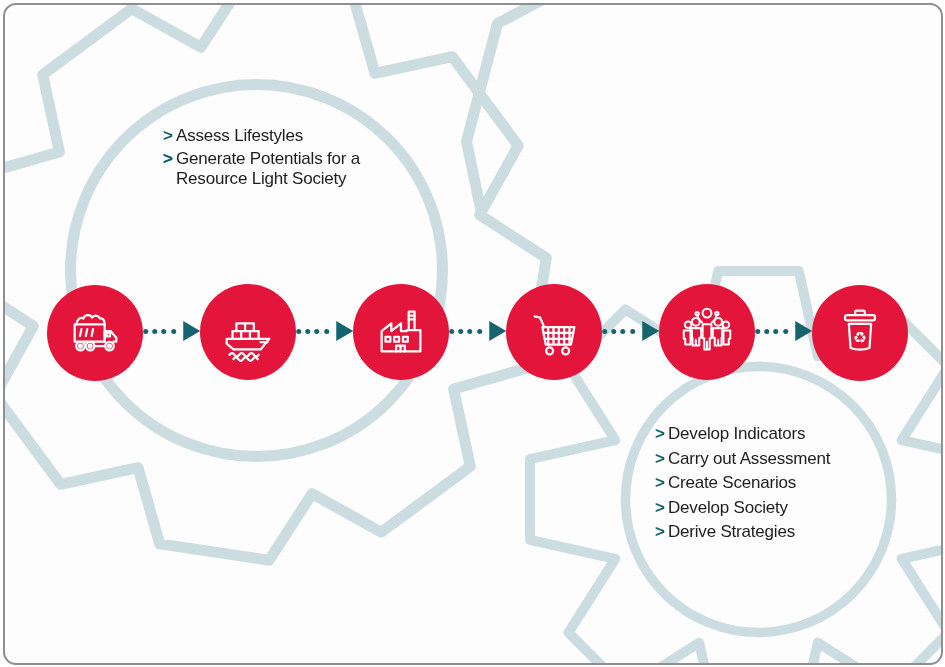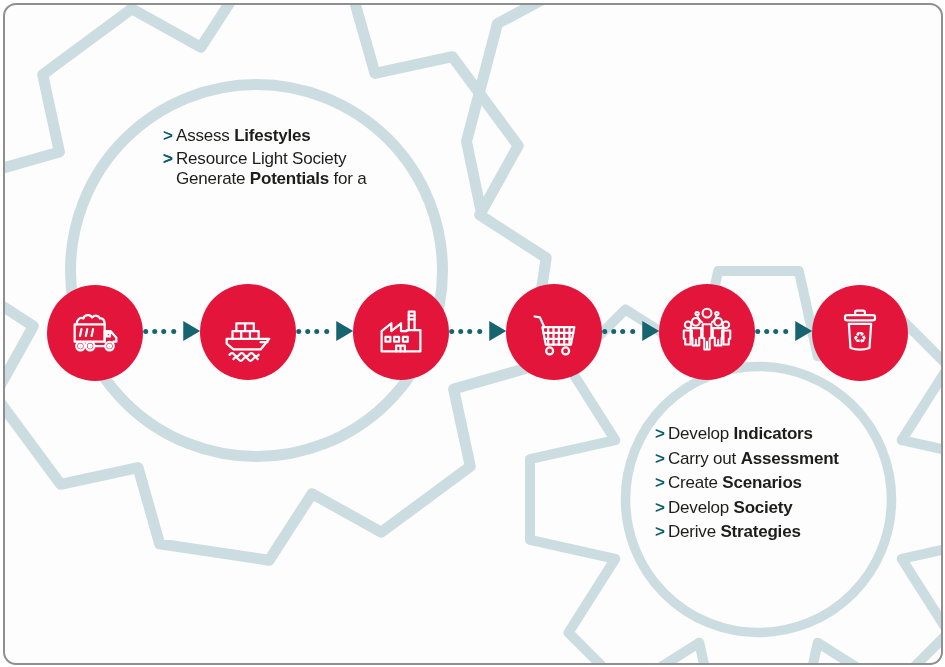--- a/index.html
+++ b/index.html
@@ -23,21 +23,21 @@
   .arrow .dot{width:5px;height:5px;border-radius:50%;margin-right:4.4px;}
   .arrow .tri{
     width:0;height:0;margin-left:3px;
     border-top:10.5px solid transparent;border-bottom:10.5px solid transparent;
     border-left:17px solid #16646f;
   }
   .blist{position:absolute;list-style:none;margin:0;padding:0;color:#1d1d1b;}
   .blist li{position:relative;padding-left:13px;}
   .blist .bullet{position:absolute;left:0;top:0;font-weight:700;}
   .blist .line{white-space:nowrap;}
-  .blist b{font-weight:700;}
+  .blist b{font-weight:400;}
   .upper{left:158px;top:121px;font-size:17px;line-height:20px;letter-spacing:-0.2px;}
   .upper li{margin-bottom:3px;}
   .lower{left:650px;top:420px;font-size:17px;line-height:18px;letter-spacing:-0.2px;}
   .lower li{margin-bottom:6.5px;}
 </style>
 </head>
 <body>
 
 <div class="card">
 
@@ -179,22 +179,22 @@
   <ul class="blist upper">
       <li>
         <span class="bullet" style="color: rgb(15, 95, 107);">&gt;</span>
         <div class="line"><span>Assess </span><b>Lifestyles</b></div>
       </li>
       <li>
         <span class="bullet" style="color: rgb(15, 95, 107);">&gt;</span>
       </li>
       <li>
         <span class="bullet" style="color: rgb(15, 95, 107);">&gt;</span>
+        <div class="line"><span>Generate </span><b>Potentials</b><span> for a</span></div>
         <div class="line"><span>Resource Light Society</span></div>
-        <div class="line"><span>Generate </span><b>Potentials</b><span> for a</span></div>
       </li>
     </ul>
   <ul class="blist lower">
       <li>
         <span class="bullet" style="color: rgb(15, 95, 107);">&gt;</span>
         <div class="line"><span>Develop </span><b>Indicators</b></div>
       </li>
       <li>
         <span class="bullet" style="color: rgb(15, 95, 107);">&gt;</span>
         <div class="line"><span>Carry out </span><b>Assessment</b></div>

